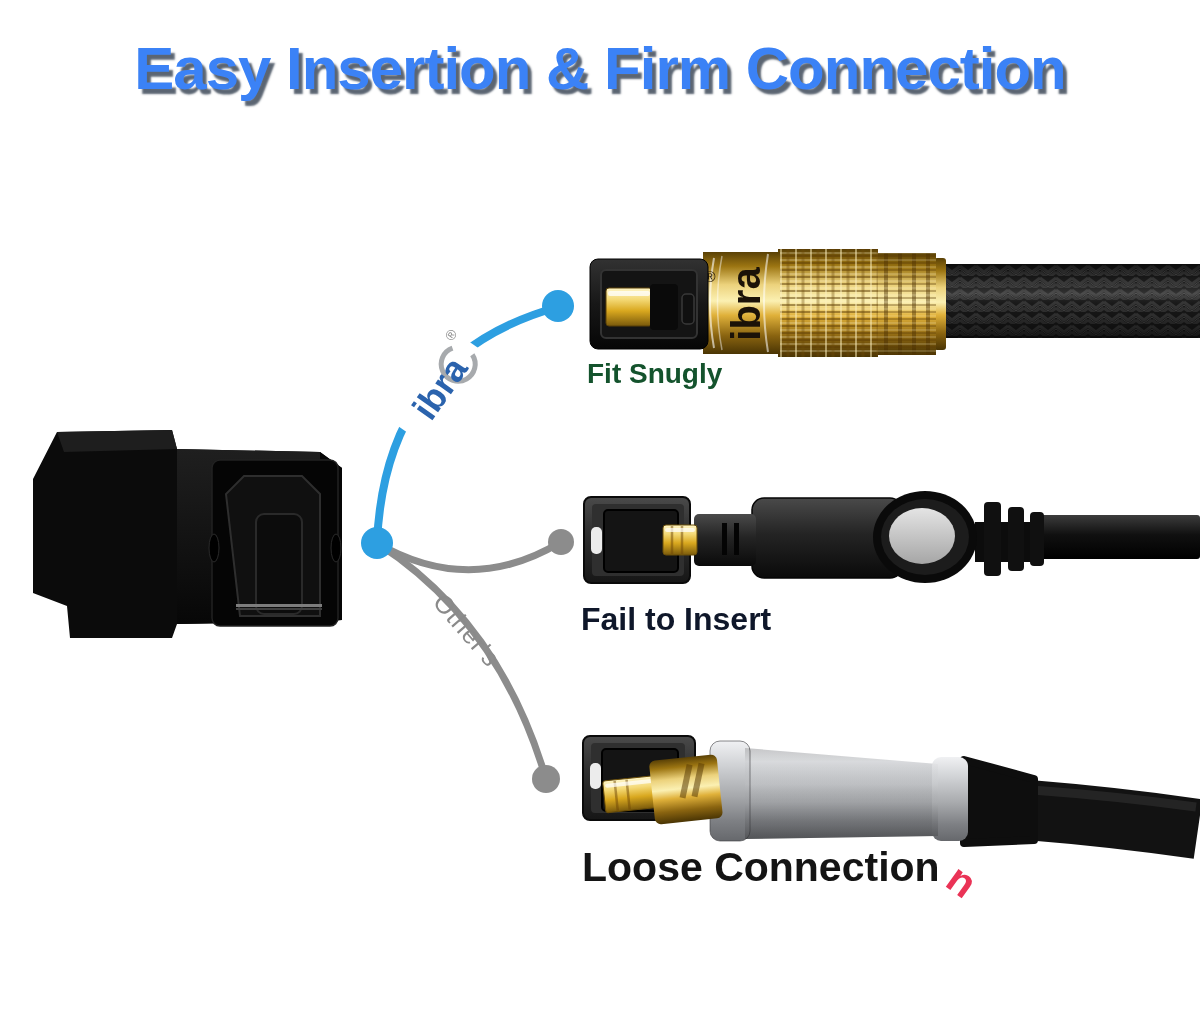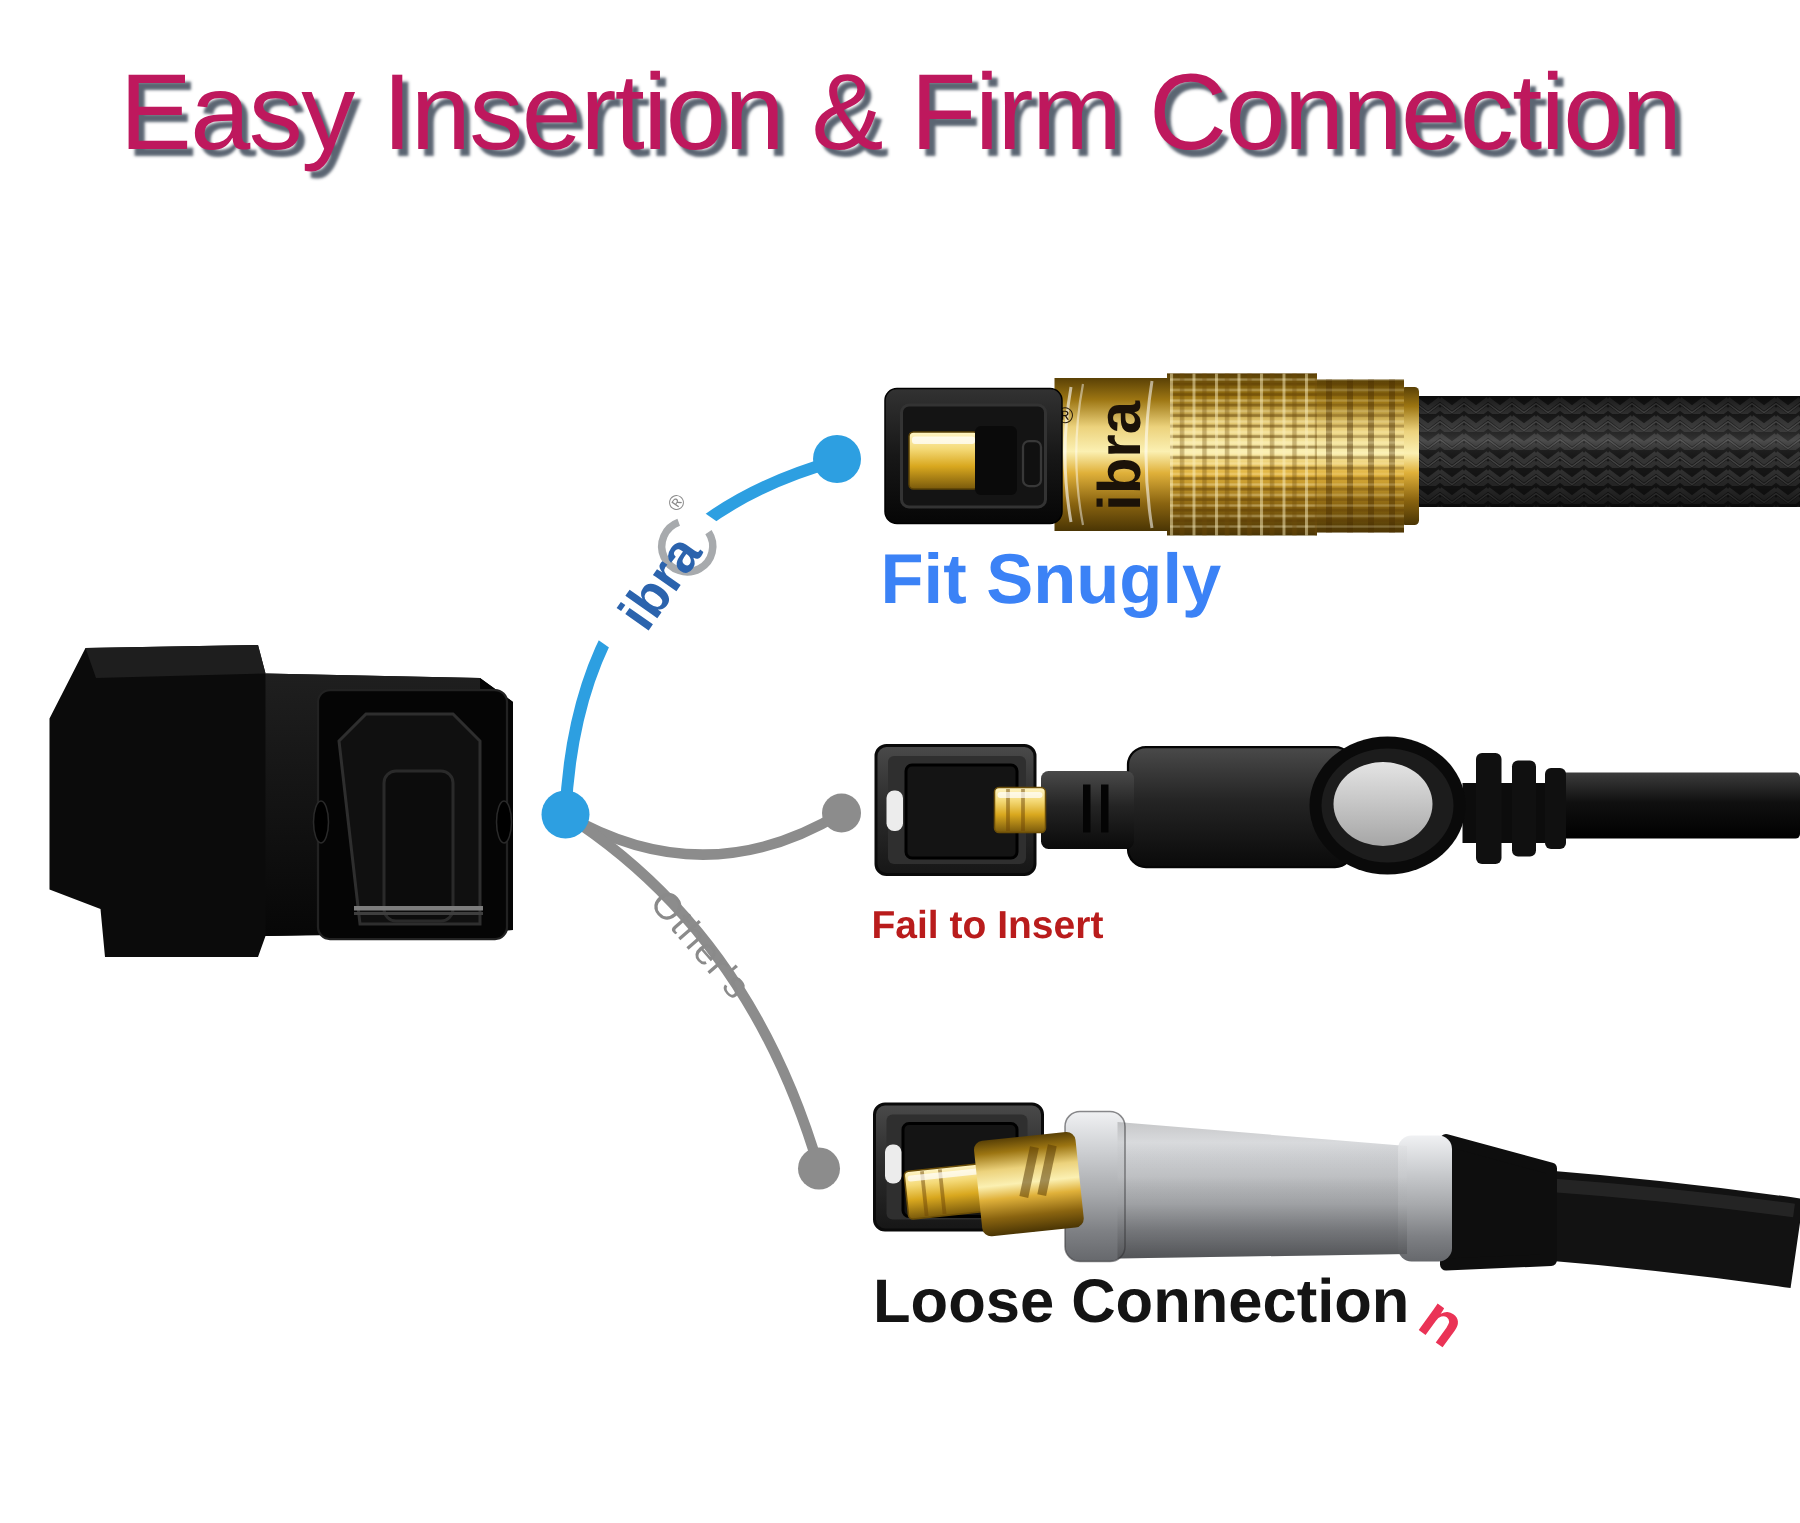--- a/index.html
+++ b/index.html
@@ -1,23 +1,23 @@
 <!DOCTYPE html>
 <html><head>
 <meta charset="utf-8">
 <style>
   html,body{margin:0;padding:0;background:#fff;}
   #page{position:relative;width:1200px;height:1015px;background:#ffffff;overflow:hidden;
         font-family:"Liberation Sans","DejaVu Sans",sans-serif;}
   #title{position:absolute;left:0;right:0;top:34px;text-align:center;
-         font-size:72px;font-weight:400;letter-spacing:-1px;color:#be185d;
+         font-size:60px;font-weight:700;letter-spacing:-1px;color:#3b82f6;
          text-shadow:4px 5px 2px rgba(68,80,94,0.88);white-space:nowrap;}
   .row-label{position:absolute;font-weight:700;white-space:nowrap;}
-  #label-fit{left:587px;top:358px;font-size:47px;color:#3b82f6;}
-  #label-fail{left:581px;top:601px;font-size:26px;color:#b91c1c;}
+  #label-fit{left:587px;top:358px;font-size:28px;color:#14532d;}
+  #label-fail{left:581px;top:601px;font-size:32px;color:#0f172a;}
   #label-loose{left:582px;top:844px;font-size:41px;color:#141414;}
   #label-loose .dropped{display:inline-block;color:#ea3356;
         transform:rotate(36deg);position:relative;top:14px;left:9px;}
   #label-others{position:absolute;left:449px;top:588px;font-size:25px;color:#8a8a8a;
         letter-spacing:1px;transform:rotate(49deg);transform-origin:left top;white-space:nowrap;}
   svg{position:absolute;left:0;top:0;}
 </style>
 </head>
 <body>
 

